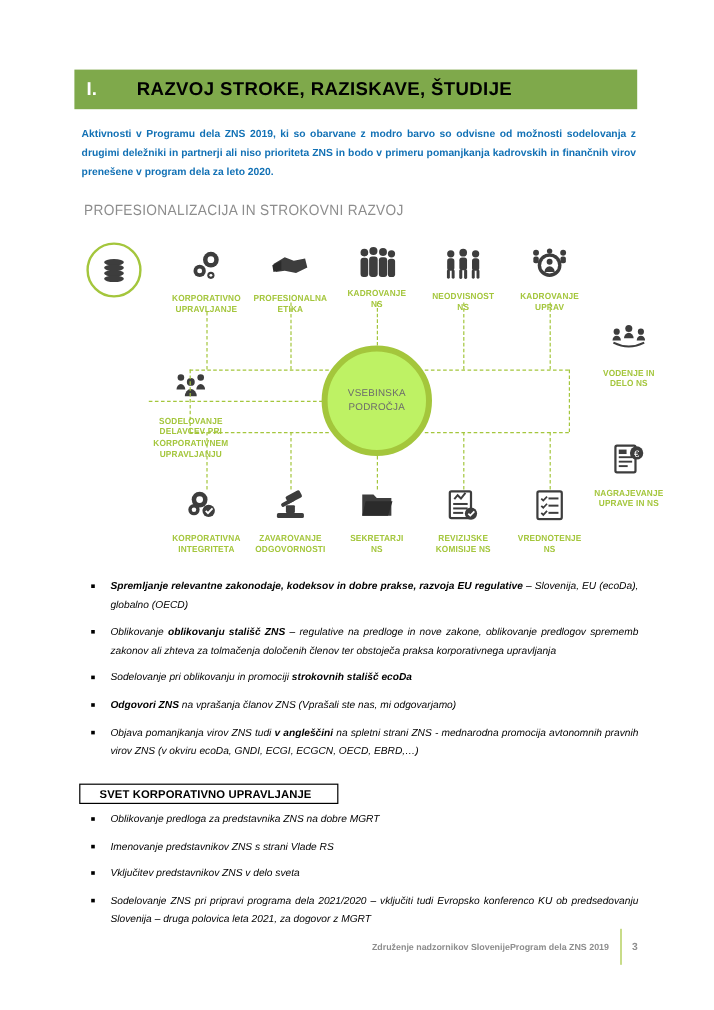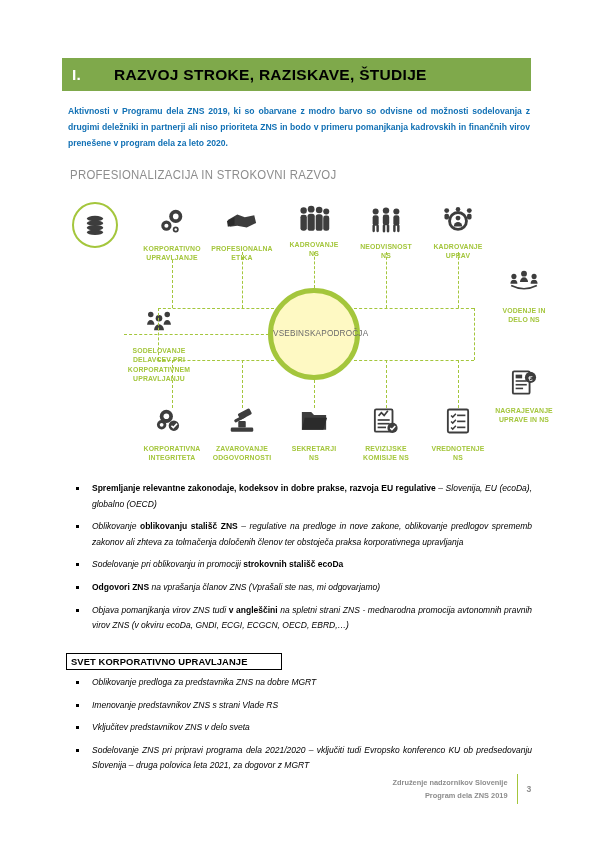--- a/index.html
+++ b/index.html
@@ -51,22 +51,22 @@
   .node .lbl {
     display: block; color: #a4c63c; font-size: 7.4px; font-weight: bold;
     line-height: 9.4px; letter-spacing: .15px;
     transform: scaleX(.93); transform-origin: center center;
   }
 
   
   .center-circle {
     position: absolute; left: 206px; top: 128px;
     width: 92px; height: 92px; border-radius: 50%;
-    border: 5px solid #a4c63c; background: #fef9c3;
-    display: flex; flex-direction: row; align-items: center; justify-content: flex-start;
+    border: 5px solid #a4c63c; background: #bef264;
+    display: flex; flex-direction: column; align-items: center; justify-content: center;
     z-index: 3;
   }
   .center-circle span {
     color: #6b6b6b; font-size: 8.2px; line-height: 12px; letter-spacing:.2px;
   }
 
   
   .dash-h, .dash-v {
     position: absolute; z-index: 1;
   }
@@ -87,49 +87,49 @@
   .bullet {
     position: relative; padding-left: 24px;
     font-size: 8.5px; line-height: 15.6px; color: #000;
     margin-bottom: 7px; text-align: justify;
   }
   .bullet::before {
     content: ""; position: absolute; left: 8px; top: 6px;
     width: 3px; height: 3px; background: #000;
   }
   .bullet i { font-style: italic; }
-  .bullet .bi { font-weight: bold; }
+  .bullet .bi { font-style: italic; font-weight: bold; }
 
   .list-top { top: 481px; }
   .list-bottom { top: 675px; }
 
   
   .box-head {
     position: absolute; left: 66px; top: 653px;
     width: 216px; height: 17px;
     border: 1px solid #000; background: #fff;
     display: flex; align-items: center;
   }
   .box-head span {
-    font-size: 9.4px; font-weight: bold; color:#000; margin-left: 4px; letter-spacing: .1px;
+    font-size: 9.4px; font-weight: bold; color:#000; margin-left: 16px; letter-spacing: .1px;
   }
 
   
   .footer {
     position: absolute; right: 62px; bottom: 38px;
     text-align: right; line-height: 13px;
   }
   .footer .org { color: #8d8d8d; font-size: 7.4px; font-weight: bold; }
   .footer .prog { color: #8d8d8d; font-size: 7.4px; font-weight: bold; }
   .footer .rule {
     width: 1.5px; height: 30px; background: #a4c63c; margin: 0 7px 0 9px;
   }
   .footer .pageno { color: #8d8d8d; font-size: 8.6px; font-weight: bold; width: 8px; text-align:center; }
   .footer-inner { display: flex; align-items: center; justify-content: flex-end; }
-  .footer-text { display: flex; flex-direction: column; align-items: flex-end; }
+  .footer-text { display: flex; flex-direction: row; align-items: flex-end; }
 </style>
 </head>
 <body>
 
 <div class="page">
 
   <div class="section-bar">
     <span class="section-numeral">I.</span>
     <span class="section-title">RAZVOJ STROKE, RAZISKAVE, ŠTUDIJE</span>
   </div>

